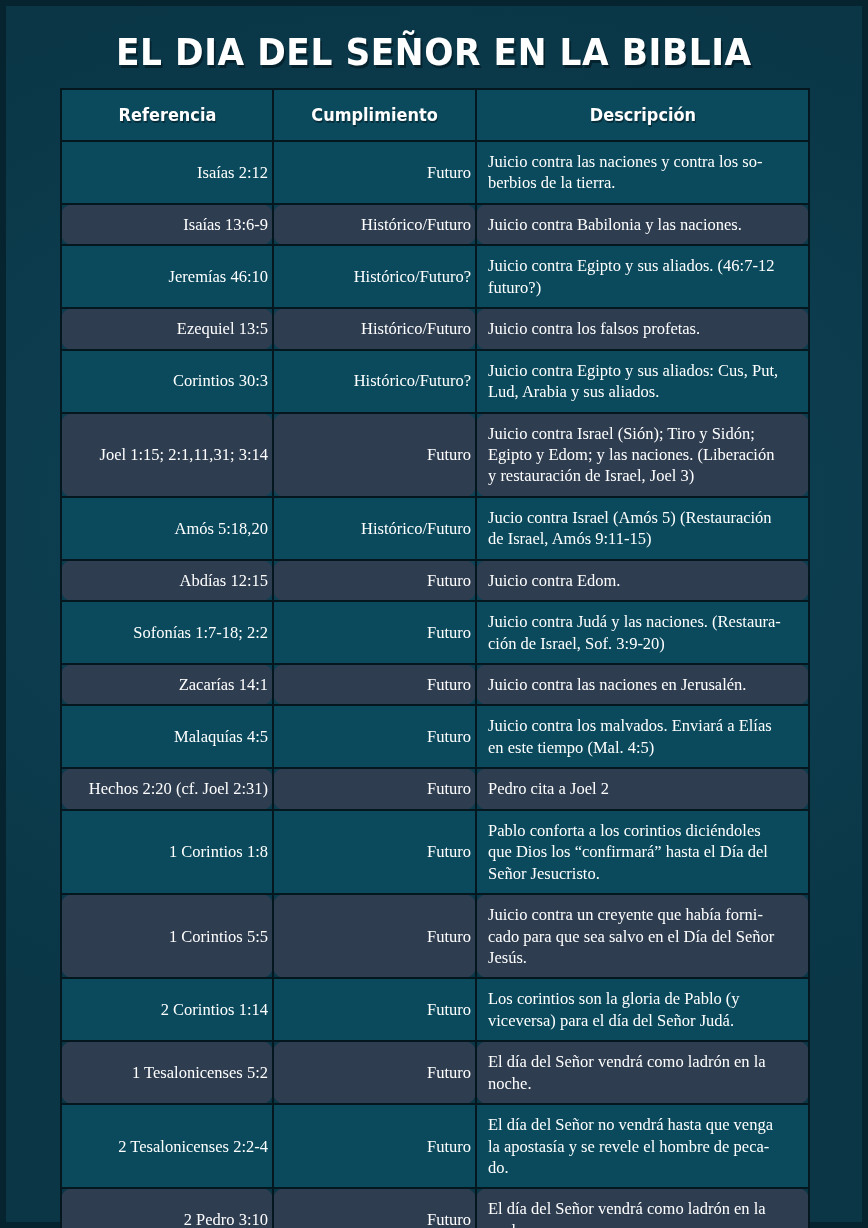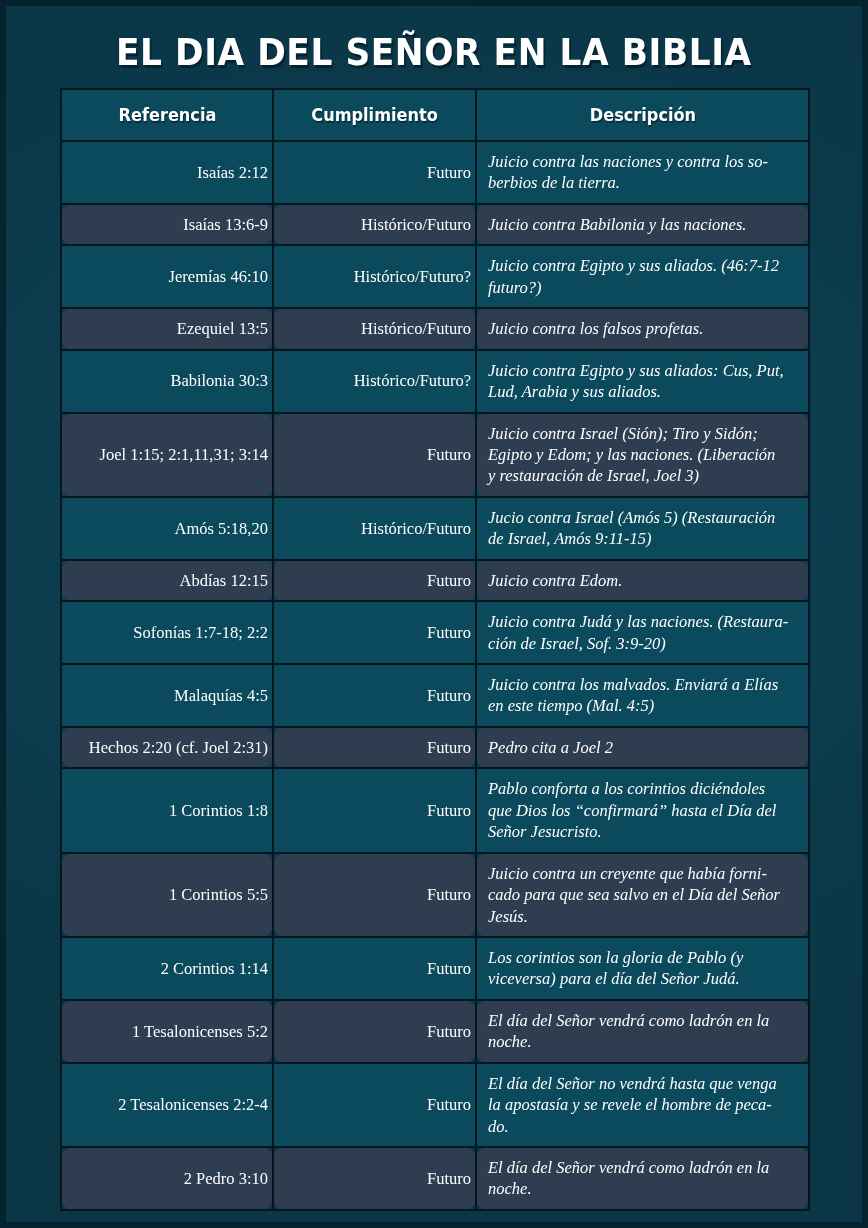--- a/index.html
+++ b/index.html
@@ -94,21 +94,20 @@
   tbody td.ref,
   tbody td.cump {
     text-align: right;
     padding-left: 0;
     padding-right: 4px;
   }
   tbody td.desc {
     text-align: left;
     padding-left: 11px;
     padding-right: 8px;
-    font-style: italic;
   }
 
   
   tbody tr.row-teal  td { background: #0a4a5c; }
   tbody tr.row-slate td { background: #2e3d50; border-radius: 12px; }
 
   .ln { display: block; }
 </style>
 </head>
 <body>
@@ -164,21 +163,21 @@
             </td>
           </tr>
           <tr class="row-slate">
             <td class="ref">Ezequiel 13:5</td>
             <td class="cump">Histórico/Futuro</td>
             <td class="desc">
               <span class="ln">Juicio contra los falsos profetas.</span>
             </td>
           </tr>
           <tr class="row-teal">
-            <td class="ref">Babilonia 30:3</td>
+            <td class="ref">Corintios 30:3</td>
             <td class="cump">Histórico/Futuro?</td>
             <td class="desc">
               <span class="ln">Juicio contra Egipto y sus aliados: Cus, Put,</span>
               <span class="ln">Lud, Arabia y sus aliados.</span>
             </td>
           </tr>
           <tr class="row-slate">
             <td class="ref">Joel 1:15;  2:1,11,31;  3:14</td>
             <td class="cump">Futuro</td>
             <td class="desc">
@@ -203,20 +202,27 @@
             </td>
           </tr>
           <tr class="row-teal">
             <td class="ref">Sofonías 1:7-18; 2:2</td>
             <td class="cump">Futuro</td>
             <td class="desc">
               <span class="ln">Juicio contra Judá y las naciones. (Restaura-</span>
               <span class="ln">ción de Israel, Sof. 3:9-20)</span>
             </td>
           </tr>
+          <tr class="row-slate">
+            <td class="ref">Zacarías 14:1</td>
+            <td class="cump">Futuro</td>
+            <td class="desc">
+              <span class="ln">Juicio contra las naciones en Jerusalén.</span>
+            </td>
+          </tr>
           <tr class="row-teal">
             <td class="ref">Malaquías 4:5</td>
             <td class="cump">Futuro</td>
             <td class="desc">
               <span class="ln">Juicio contra los malvados. Enviará a Elías</span>
               <span class="ln">en este tiempo (Mal. 4:5)</span>
             </td>
           </tr>
           <tr class="row-slate">
             <td class="ref">Hechos 2:20 (cf. Joel 2:31)</td>

